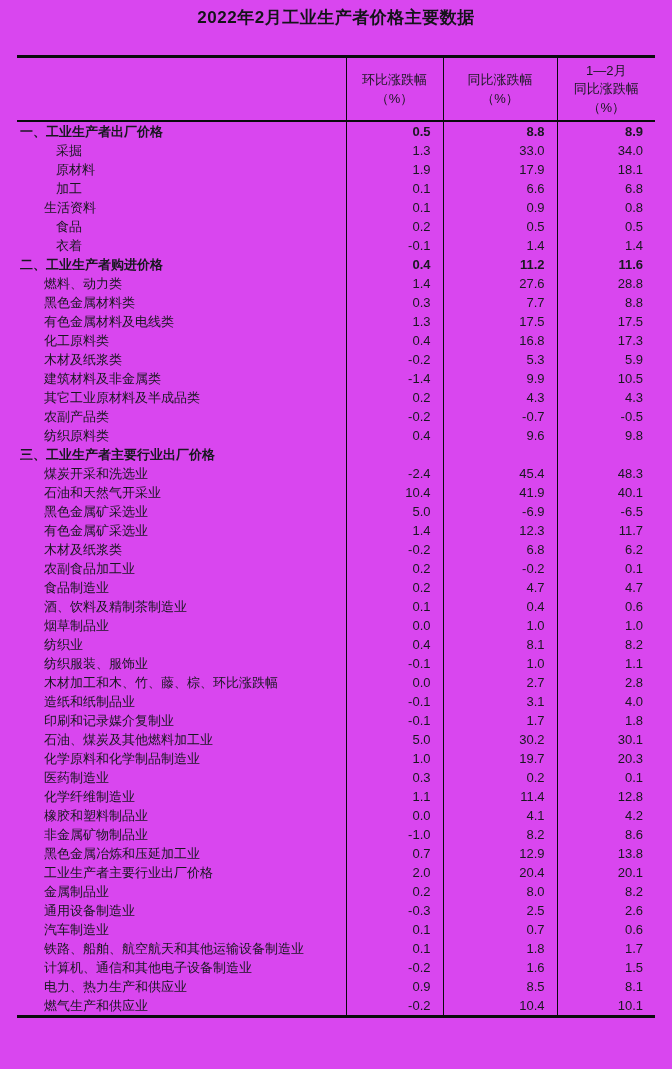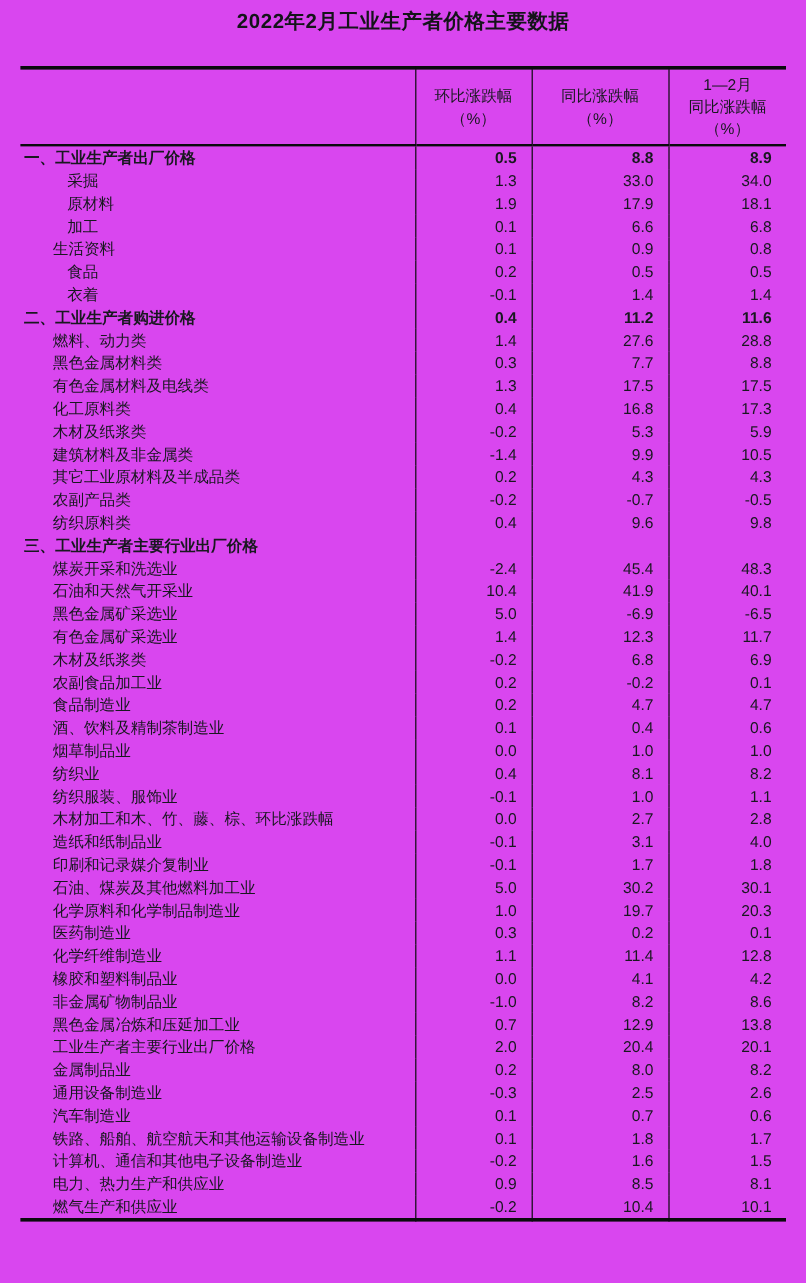--- a/index.html
+++ b/index.html
@@ -219,21 +219,21 @@
         <tr>
           <td class="label lv1">有色金属矿采选业</td>
           <td class="num vline">1.4</td>
           <td class="num vline">12.3</td>
           <td class="num vline">11.7</td>
         </tr>
         <tr>
           <td class="label lv1">木材及纸浆类</td>
           <td class="num vline">-0.2</td>
           <td class="num vline">6.8</td>
-          <td class="num vline">6.9</td>
+          <td class="num vline">6.2</td>
         </tr>
         <tr>
           <td class="label lv1">农副食品加工业</td>
           <td class="num vline">0.2</td>
           <td class="num vline">-0.2</td>
           <td class="num vline">0.1</td>
         </tr>
         <tr>
           <td class="label lv1">食品制造业</td>
           <td class="num vline">0.2</td>

